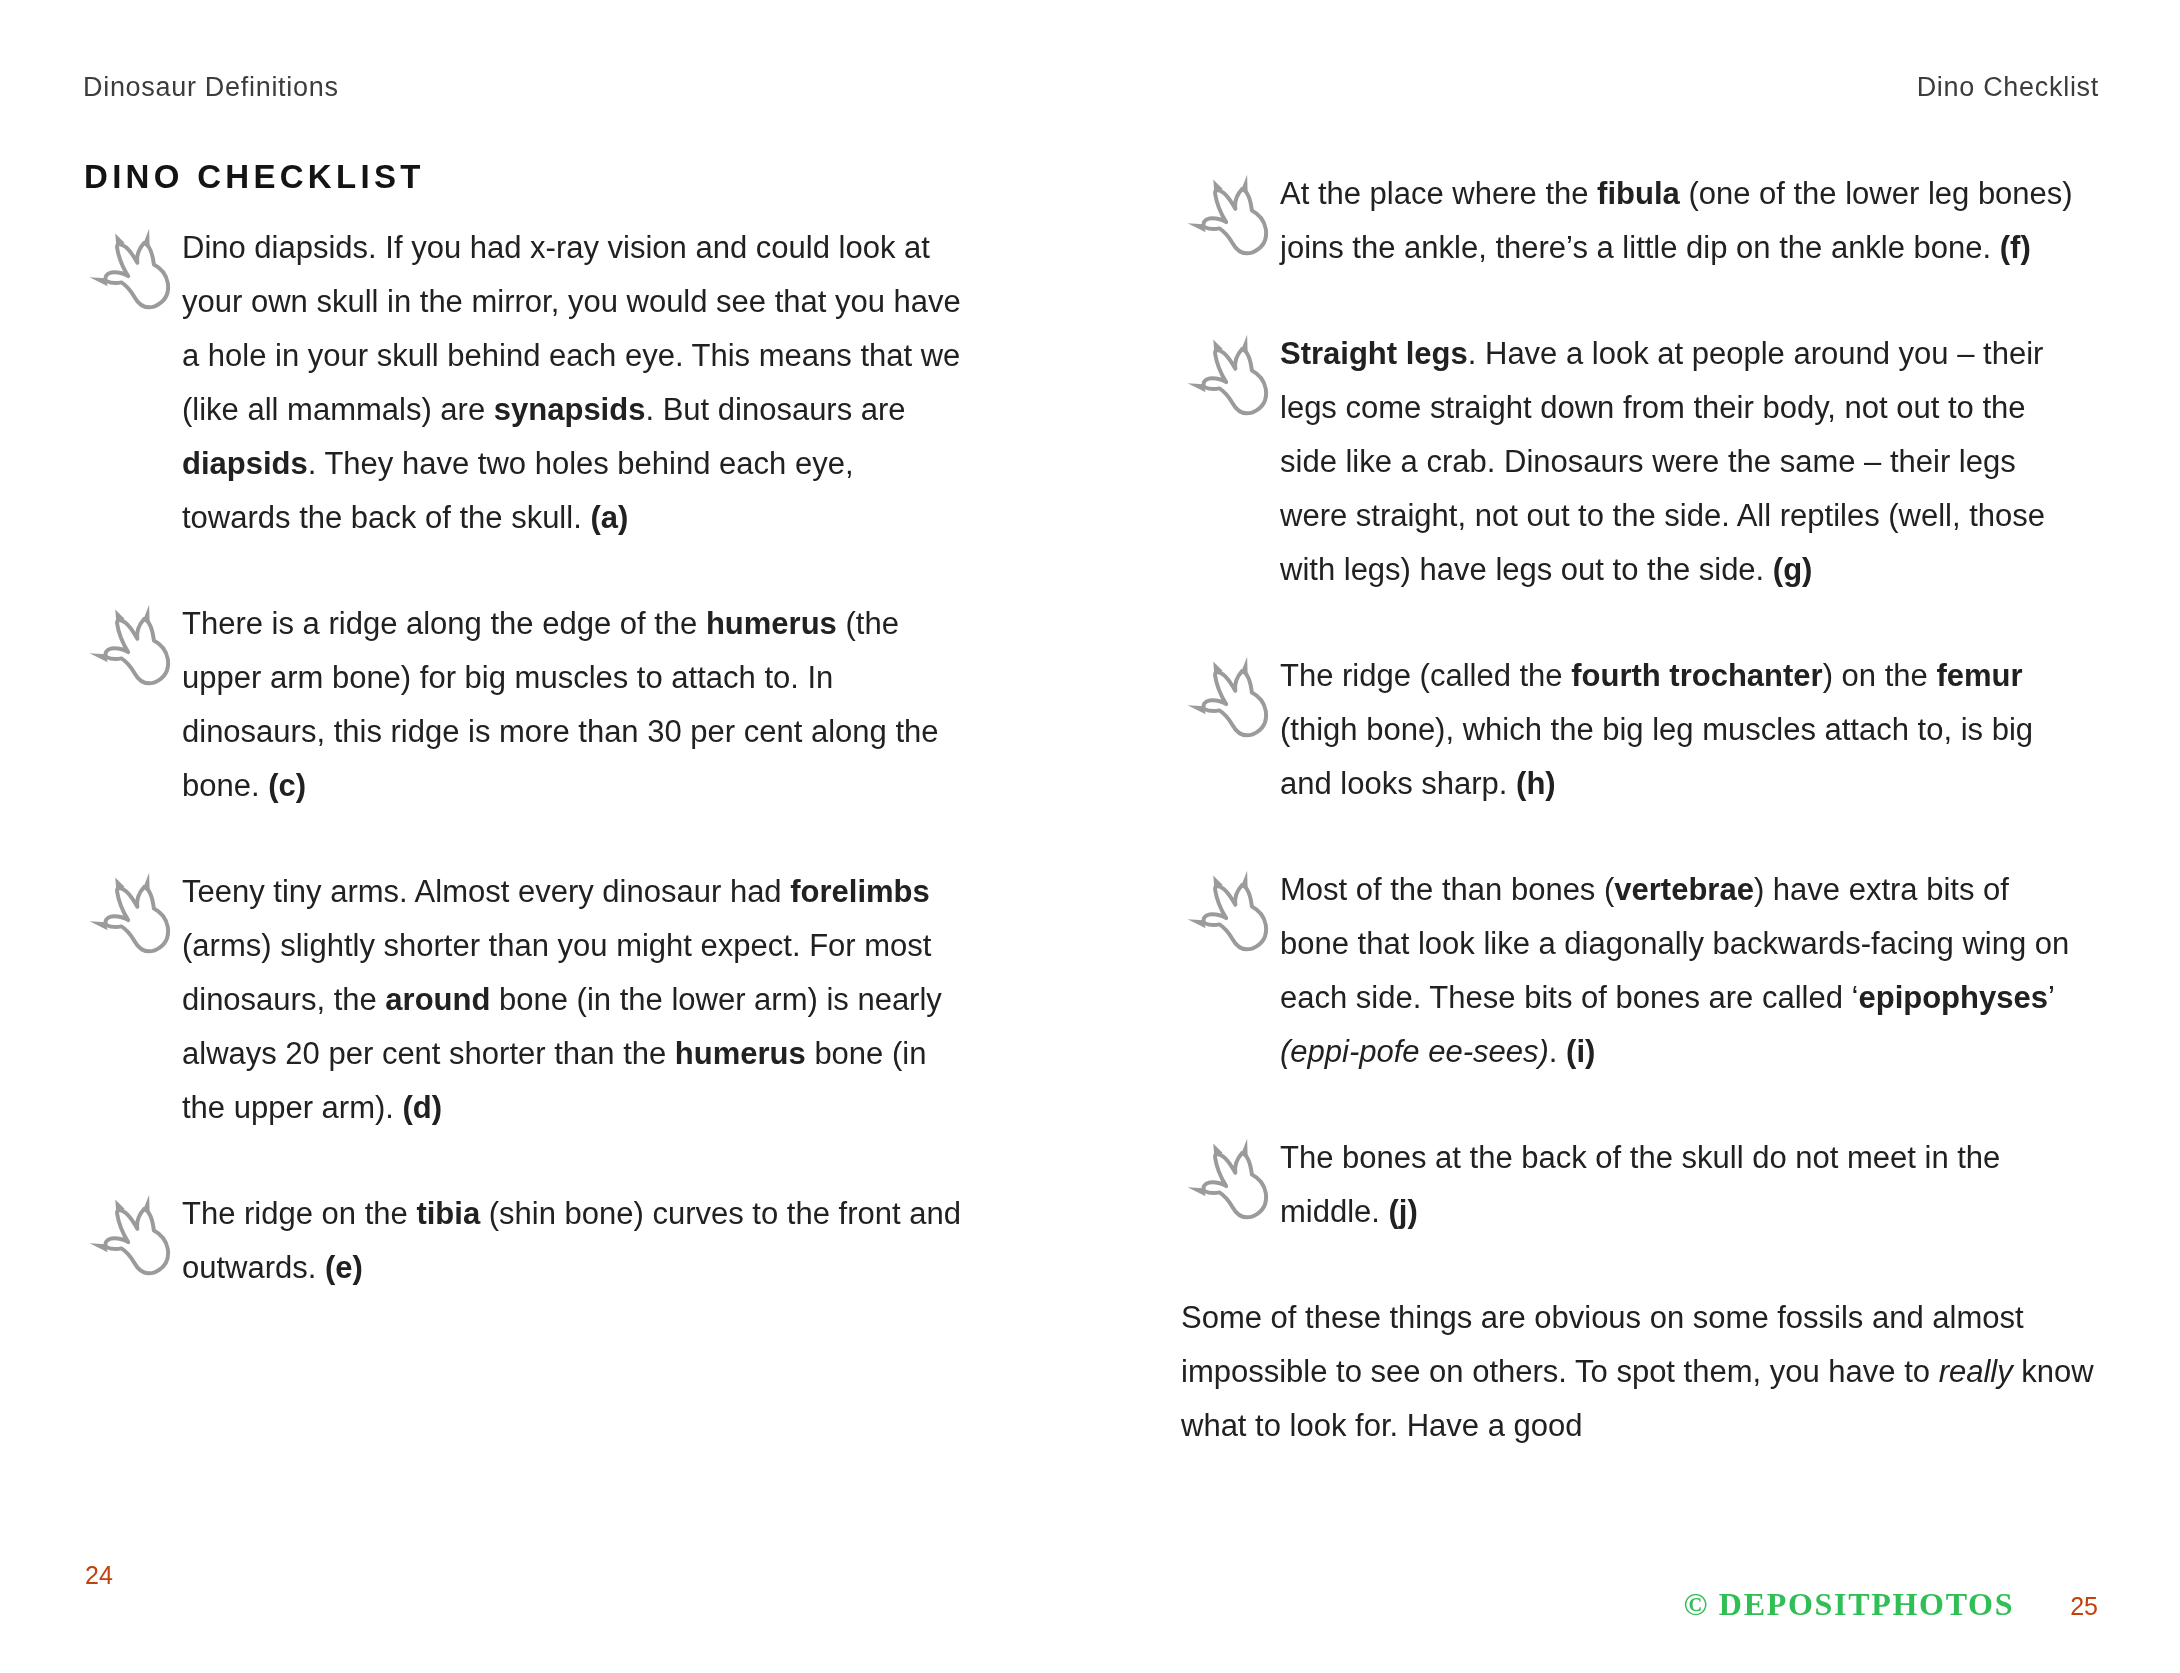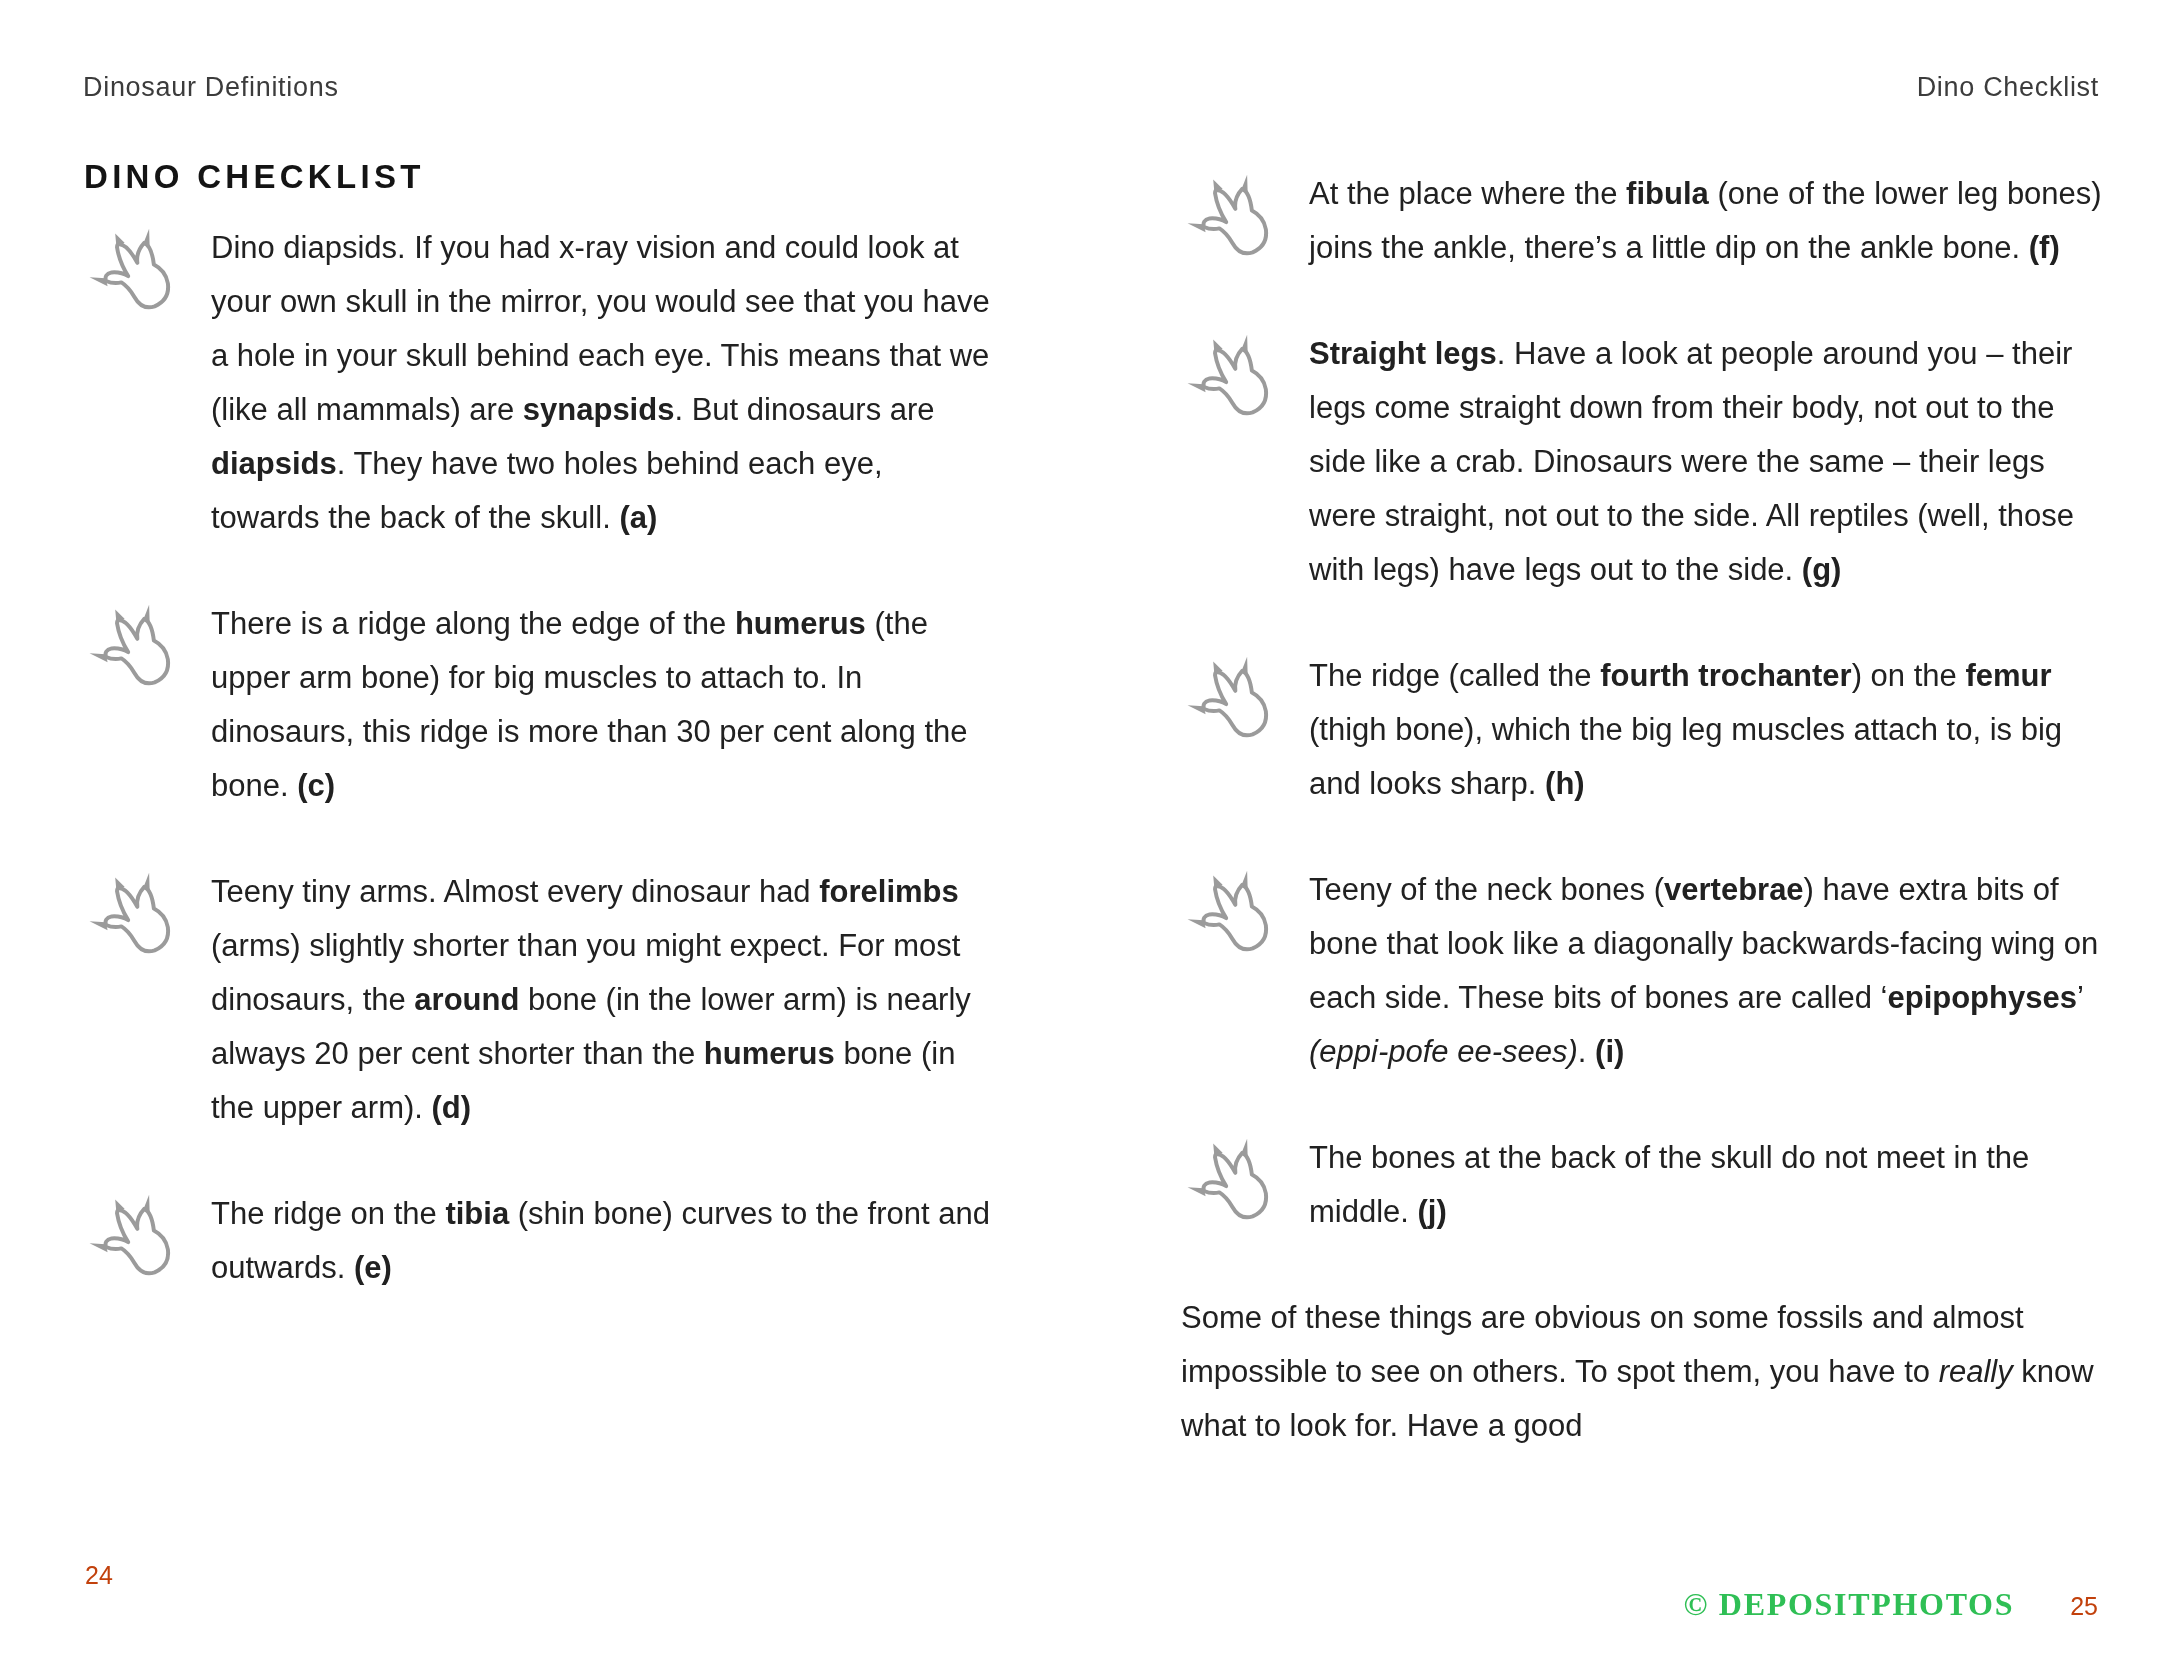--- a/index.html
+++ b/index.html
@@ -39,21 +39,20 @@
     font-weight:700;
     letter-spacing:4.3px;
     color:#141414;
   }
   .column{position:absolute;}
   .col-left{left:83px;top:221px;width:928px;}
   .col-right{left:1181px;top:167px;width:946px;}
   .item{
     display:flex;
     align-items:flex-start;
-    gap:29px;
     margin-bottom:52px;
   }
   .item .fp{
     flex:0 0 99px;
     width:99px;
     height:102px;
     margin-top:3.4px;
     overflow:visible;
   }
   .item p, .closing{
@@ -171,21 +170,21 @@
     <div class="item">
       <svg class="fp" viewBox="0 0 116 120" width="99" height="102">
           <use href="#footprint"></use>
         </svg>
       <p><span>The ridge (called the </span><span class="b">fourth trochanter</span><span>) on the </span><span class="b">femur</span><span> (thigh bone), which the big leg muscles attach to, is big and looks sharp. </span><span class="b">(h)</span></p>
     </div>
     <div class="item">
       <svg class="fp" viewBox="0 0 116 120" width="99" height="102">
           <use href="#footprint"></use>
         </svg>
-      <p><span>Teeny of the neck bones (</span><span class="b">vertebrae</span><span>) have extra bits of bone that look like a diagonally backwards-facing wing on each side. These bits of bones are called ‘</span><span class="b">epipophyses</span><span>’ </span><span class="i">(eppi-pofe ee-sees)</span><span>. </span><span class="b">(i)</span></p>
+      <p><span>Most of the than bones (</span><span class="b">vertebrae</span><span>) have extra bits of bone that look like a diagonally backwards-facing wing on each side. These bits of bones are called ‘</span><span class="b">epipophyses</span><span>’ </span><span class="i">(eppi-pofe ee-sees)</span><span>. </span><span class="b">(i)</span></p>
     </div>
     <div class="item">
       <svg class="fp" viewBox="0 0 116 120" width="99" height="102">
           <use href="#footprint"></use>
         </svg>
       <p><span>The bones at the back of the skull do not meet in the middle. </span><span class="b">(j)</span></p>
     </div>
     <p class="closing"><span>Some of these things are obvious on some fossils and almost impossible to see on others. To spot them, you have to </span><span class="i">really</span><span> know what to look for. Have a good</span></p>
   </div>
 

